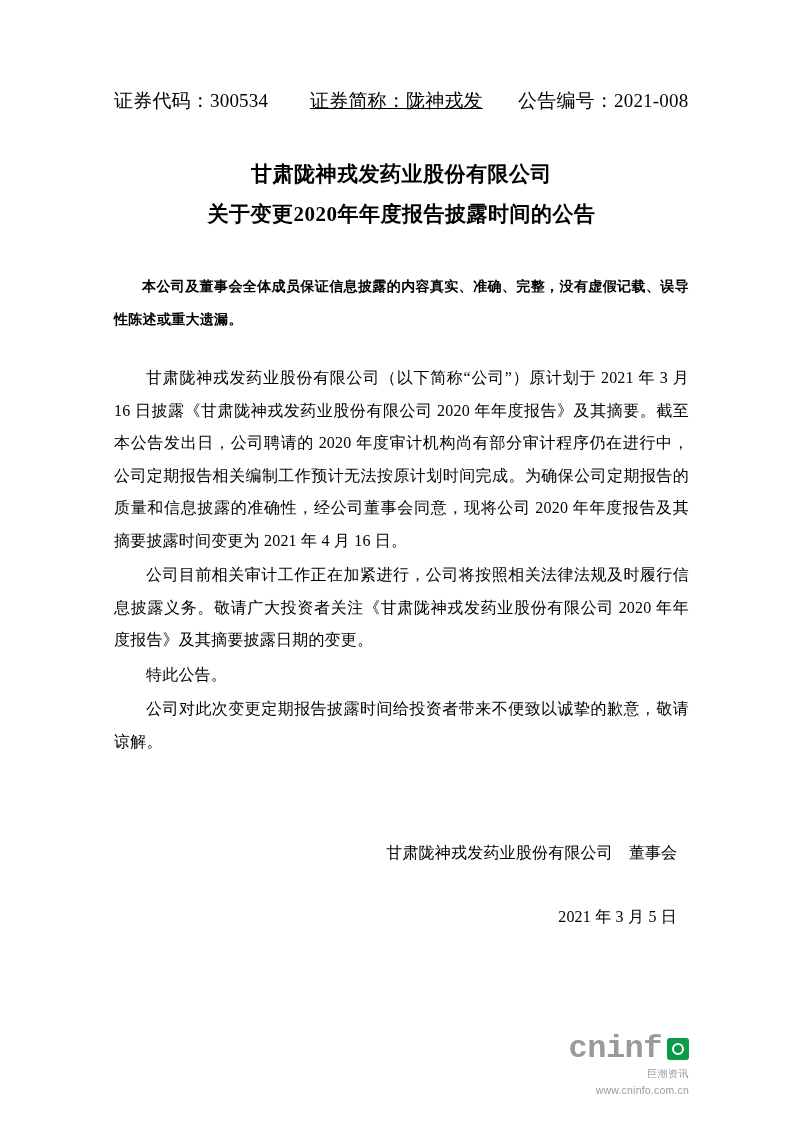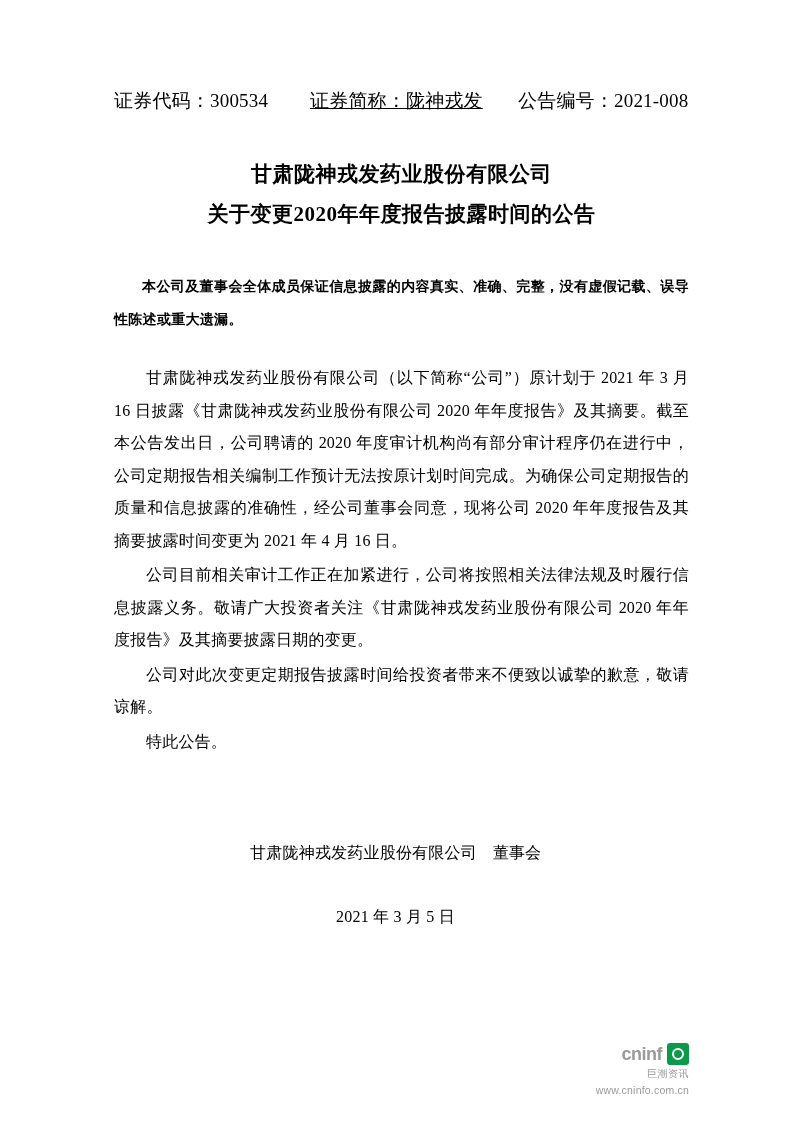--- a/index.html
+++ b/index.html
@@ -73,21 +73,21 @@
     text-align: justify;
     text-justify: inter-ideograph;
     text-indent: 2em;
     letter-spacing: 0.2px;
     margin: 0 0 2px 0;
   }
 
   
   .signature {
     margin-top: 78px;
-    text-align: center;
+    text-align: right;
     font-size: 16px;
     line-height: 34px;
     padding-right: 12px;
   }
   .sig-company {
     letter-spacing: 0.2px;
   }
   .sig-org {
     margin-left: 16px;
   }
@@ -104,22 +104,22 @@
     text-align: right;
     user-select: none;
   }
   .logo-row {
     display: flex;
     align-items: center;
     justify-content: flex-end;
     gap: 5px;
   }
   .logo-word {
-    font-family: Liberation Sans, sans-serif;
-    font-size: 18px;
+    font-family: Liberation Mono, monospace;
+    font-size: 32px;
     font-weight: bold;
     color: #9a9a9a;
     letter-spacing: -0.5px;
     line-height: 1;
     text-align: right;
   }
   .logo-mark {
     width: 22px;
     height: 22px;
     background: #0a9a4a;
@@ -165,22 +165,22 @@
   <div class="title-block">
     <div class="title-line">甘肃陇神戎发药业股份有限公司</div>
     <div class="title-line">关于变更2020年年度报告披露时间的公告</div>
   </div>
 
   <div class="statement">本公司及董事会全体成员保证信息披露的内容真实、准确、完整，没有虚假记载、误导性陈述或重大遗漏。</div>
 
   <div class="body-block">
     <p class="para">甘肃陇神戎发药业股份有限公司（以下简称“公司”）原计划于 2021 年 3 月 16 日披露《甘肃陇神戎发药业股份有限公司 2020 年年度报告》及其摘要。截至本公告发出日，公司聘请的 2020 年度审计机构尚有部分审计程序仍在进行中，公司定期报告相关编制工作预计无法按原计划时间完成。为确保公司定期报告的质量和信息披露的准确性，经公司董事会同意，现将公司 2020 年年度报告及其摘要披露时间变更为 2021 年 4 月 16 日。</p>
     <p class="para">公司目前相关审计工作正在加紧进行，公司将按照相关法律法规及时履行信息披露义务。敬请广大投资者关注《甘肃陇神戎发药业股份有限公司 2020 年年度报告》及其摘要披露日期的变更。</p>
+    <p class="para">特此公告。</p>
     <p class="para">公司对此次变更定期报告披露时间给投资者带来不便致以诚挚的歉意，敬请谅解。</p>
-    <p class="para">特此公告。</p>
   </div>
 
   <div class="signature">
     <div>
       <span class="sig-company">甘肃陇神戎发药业股份有限公司</span><span class="sig-org">董事会</span>
     </div>
     <div class="sig-date">2021 年 3 月 5 日</div>
   </div>
 
   <div class="footer-logo">

